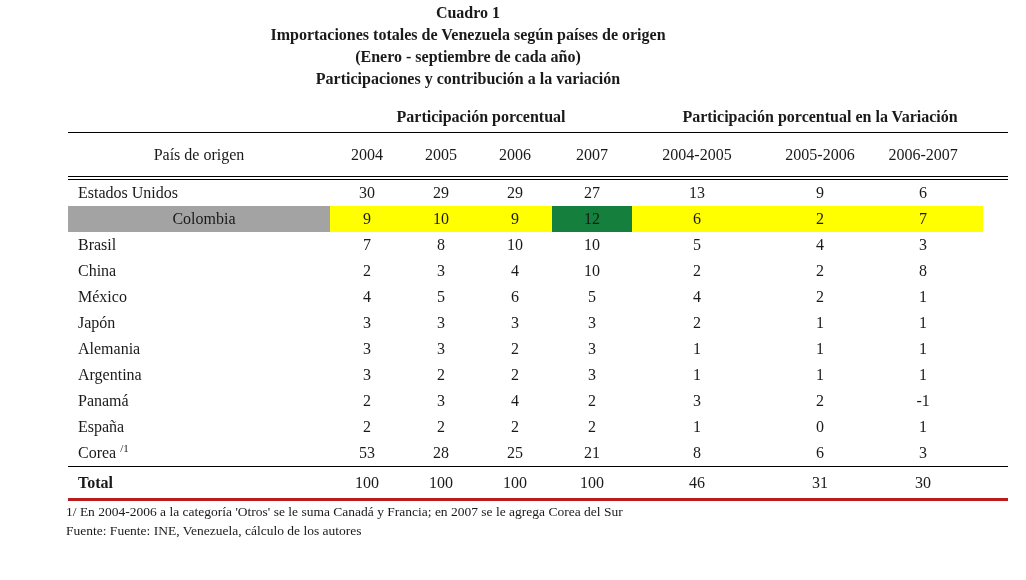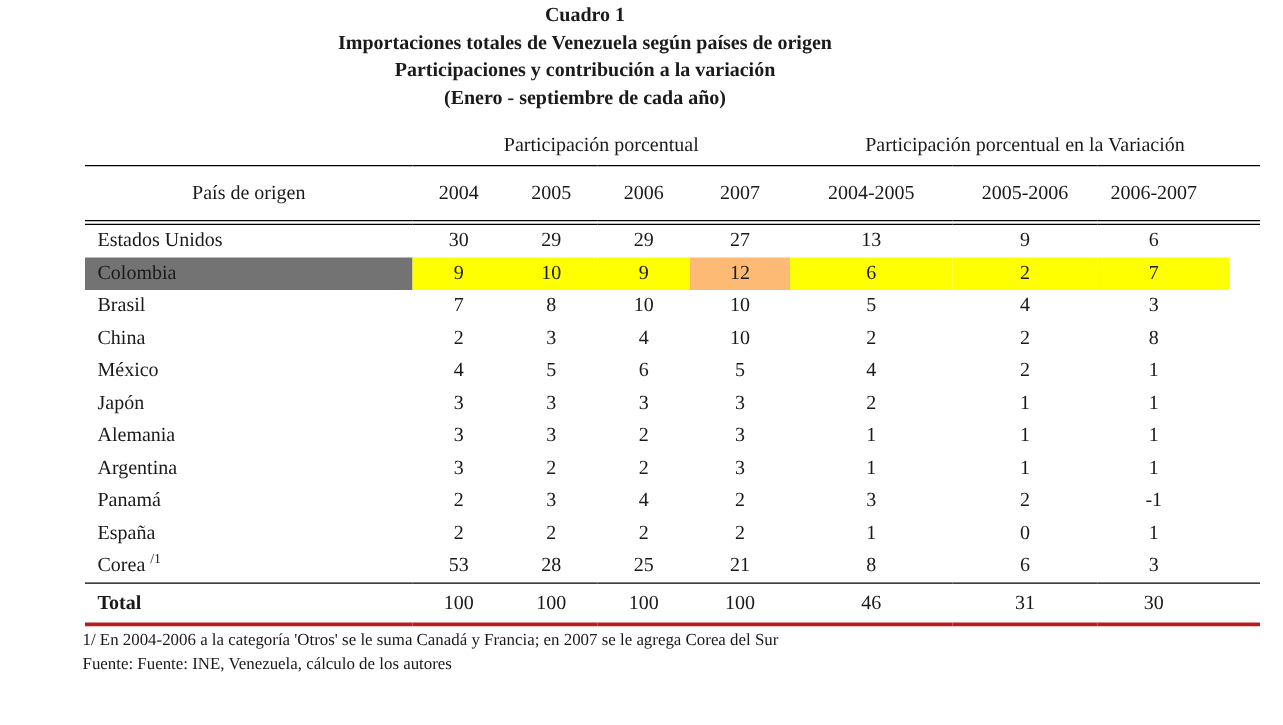--- a/index.html
+++ b/index.html
@@ -34,21 +34,21 @@
     margin-top: 2px;
   }
   col.c-country { width: 262px; }
   col.c-y1, col.c-y2, col.c-y3 { width: 74px; }
   col.c-y4 { width: 80px; }
   col.c-v1 { width: 130px; }
   col.c-v2 { width: 116px; }
   col.c-v3 { width: 130px; }
 
   tr.group-header th {
-    font-weight: normal;
+    font-weight: bold;
     font-size: 16px;
     height: 34px;
     vertical-align: bottom;
     padding: 0 0 6px 0;
     text-align: center;
     border-bottom: 1.5px solid #000;
   }
   tr.col-header th {
     font-weight: normal;
     font-size: 16px;
@@ -96,22 +96,22 @@
   }
 </style>
 </head>
 <body>
 
 <div class="page">
 
   <div class="title-block">
     <div>Cuadro 1</div>
     <div>Importaciones totales de Venezuela según países de origen</div>
+    <div>(Enero - septiembre de cada año)</div>
     <div>Participaciones y contribución a la variación</div>
-    <div>(Enero - septiembre de cada año)</div>
   </div>
 
   <table class="main">
     <colgroup>
       <col class="c-country">
         <col class="c-y1">
         <col class="c-y2">
         <col class="c-y3">
         <col class="c-y4">
       <col class="c-v1">
@@ -140,25 +140,25 @@
           <td class="country"><span>Estados Unidos</span></td>
           <td class="num">30</td>
           <td class="num">29</td>
           <td class="num">29</td>
           <td class="num">27</td>
           <td class="num">13</td>
           <td class="num">9</td>
           <td class="num v3">6</td>
         </tr>
         <tr>
-          <td class="country" style="background-color: #737373;"><span>Colombia</span></td>
+          <td class="country" style="background-color: #a3a3a3; text-align: center;"><span>Colombia</span></td>
           <td class="num" style="background-color: rgb(255, 255, 0);">9</td>
           <td class="num" style="background-color: rgb(255, 255, 0);">10</td>
           <td class="num" style="background-color: rgb(255, 255, 0);">9</td>
-          <td class="num" style="background-color: #fdba74;">12</td>
+          <td class="num" style="background-color: #15803d;">12</td>
           <td class="num" style="background-color: rgb(255, 255, 0);">6</td>
           <td class="num" style="background-color: rgb(255, 255, 0);">2</td>
           <td class="num v3" style="background: linear-gradient(90deg, rgb(255, 255, 0) 81%, rgba(0, 0, 0, 0) 81%);">7</td>
         </tr>
         <tr>
           <td class="country"><span>Brasil</span></td>
           <td class="num">7</td>
           <td class="num">8</td>
           <td class="num">10</td>
           <td class="num">10</td>

